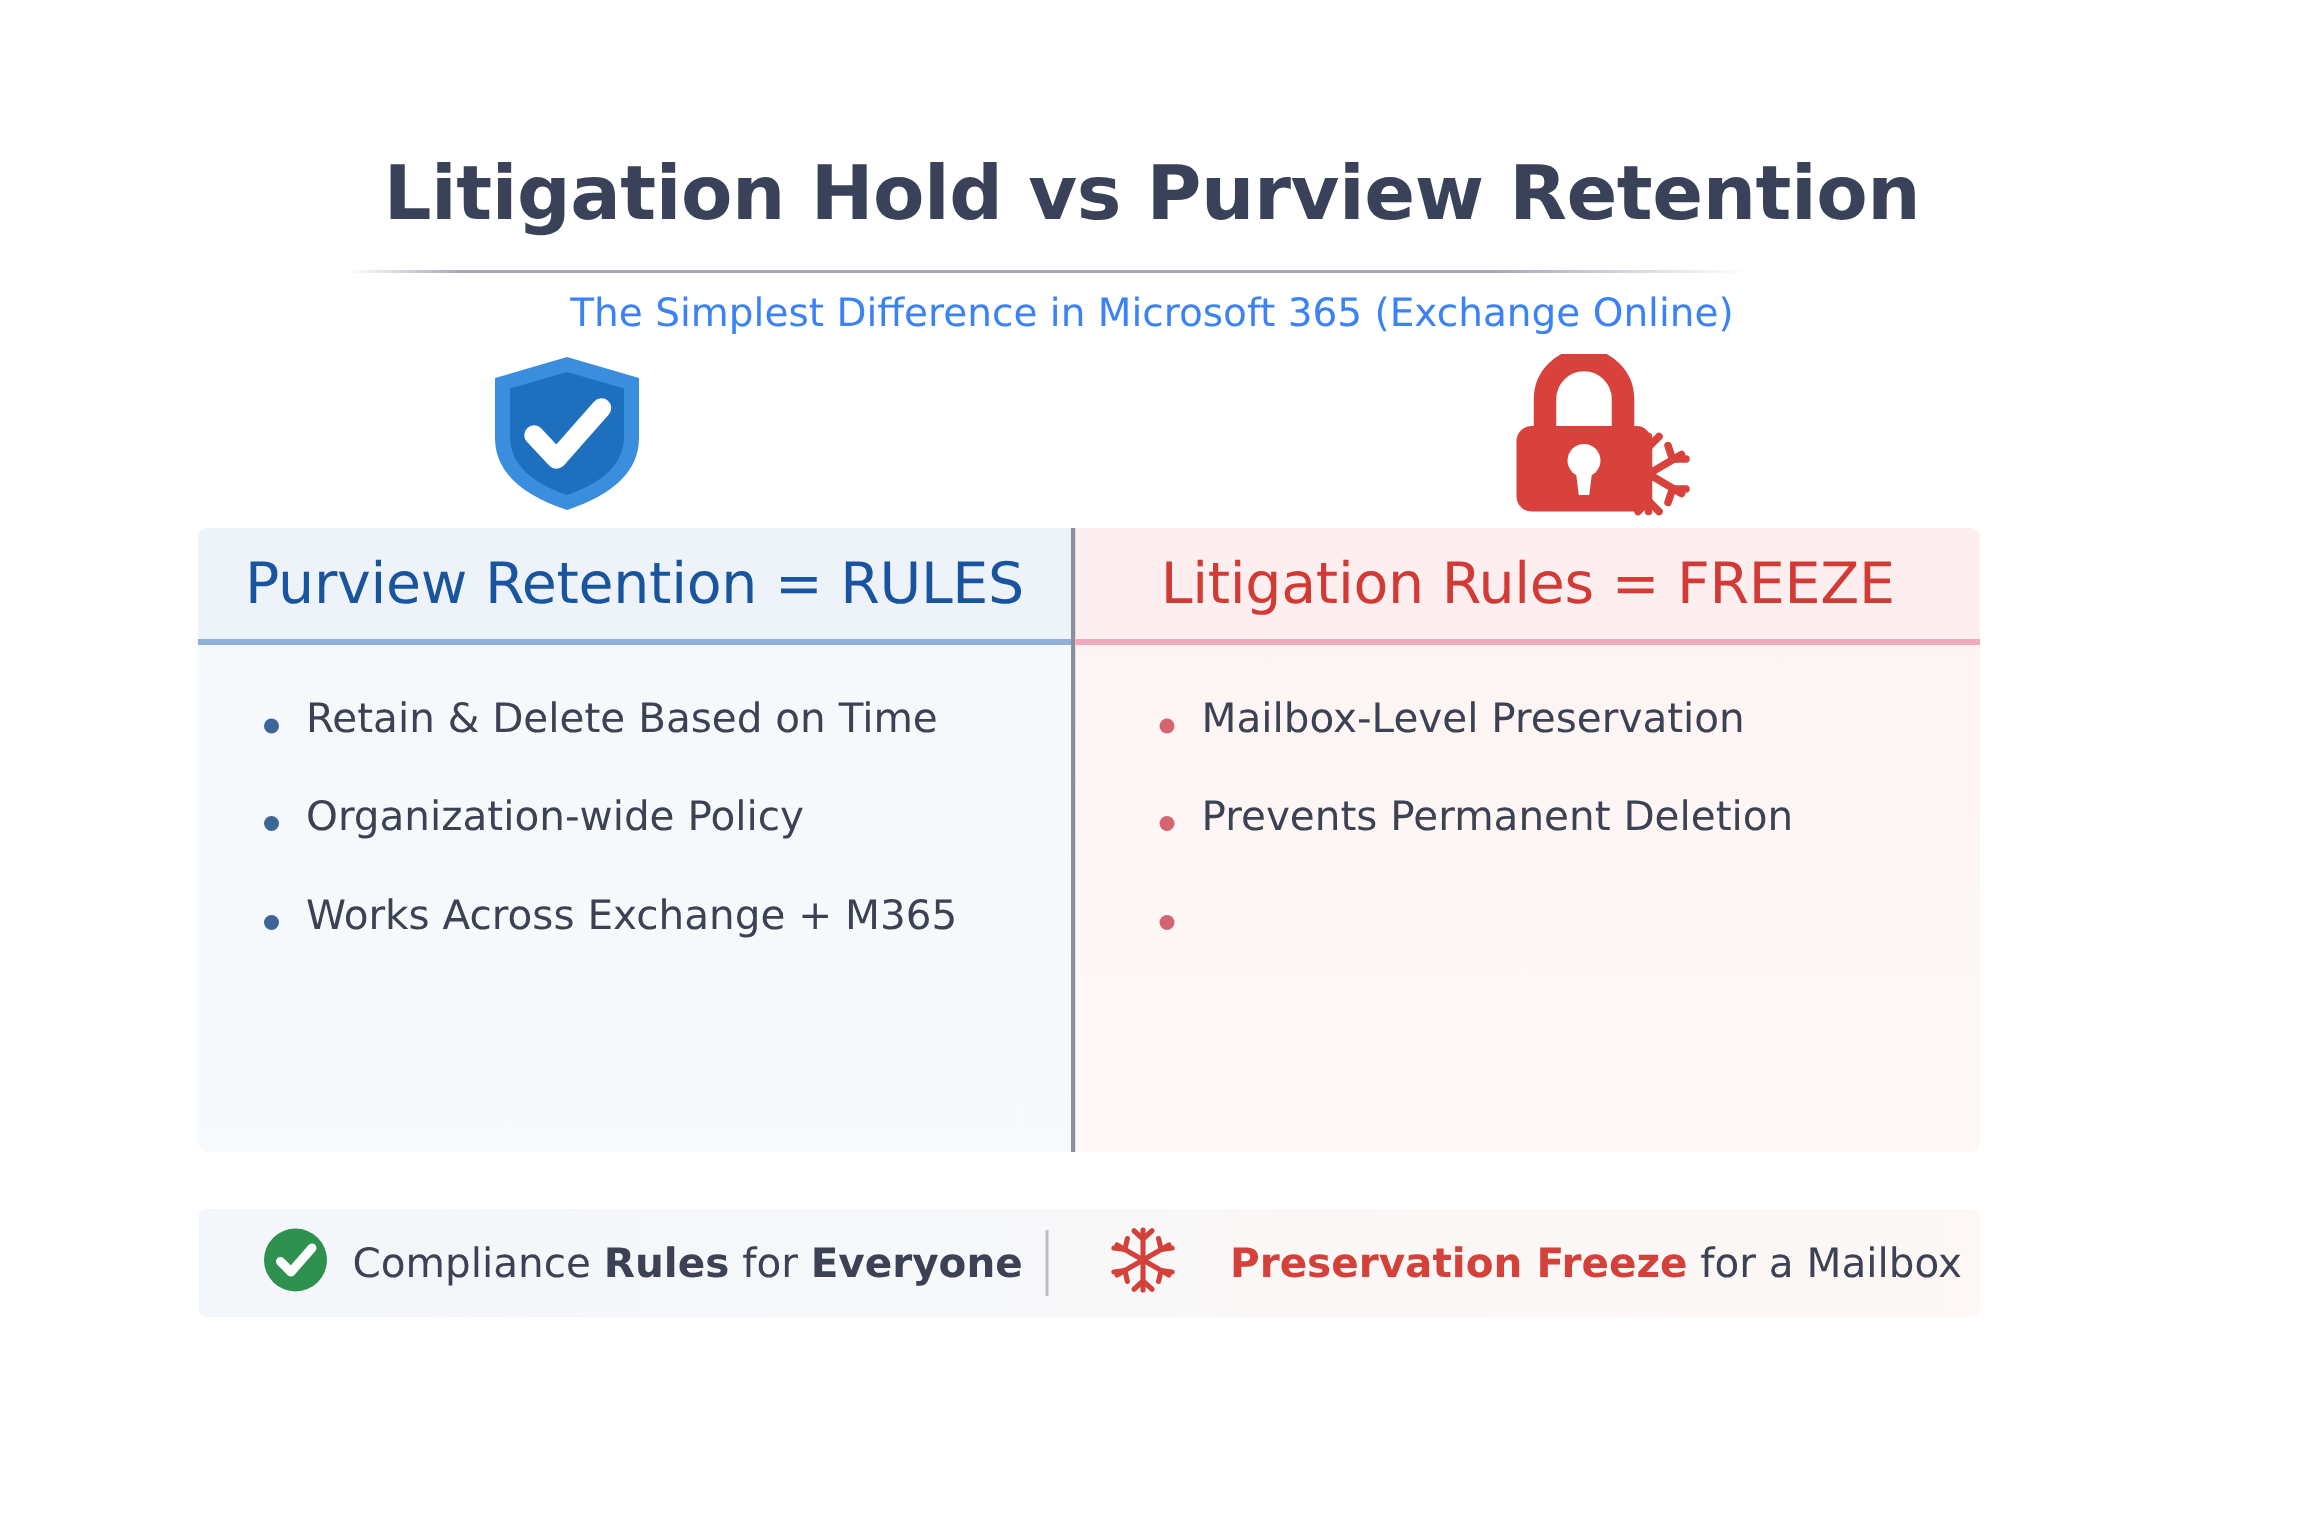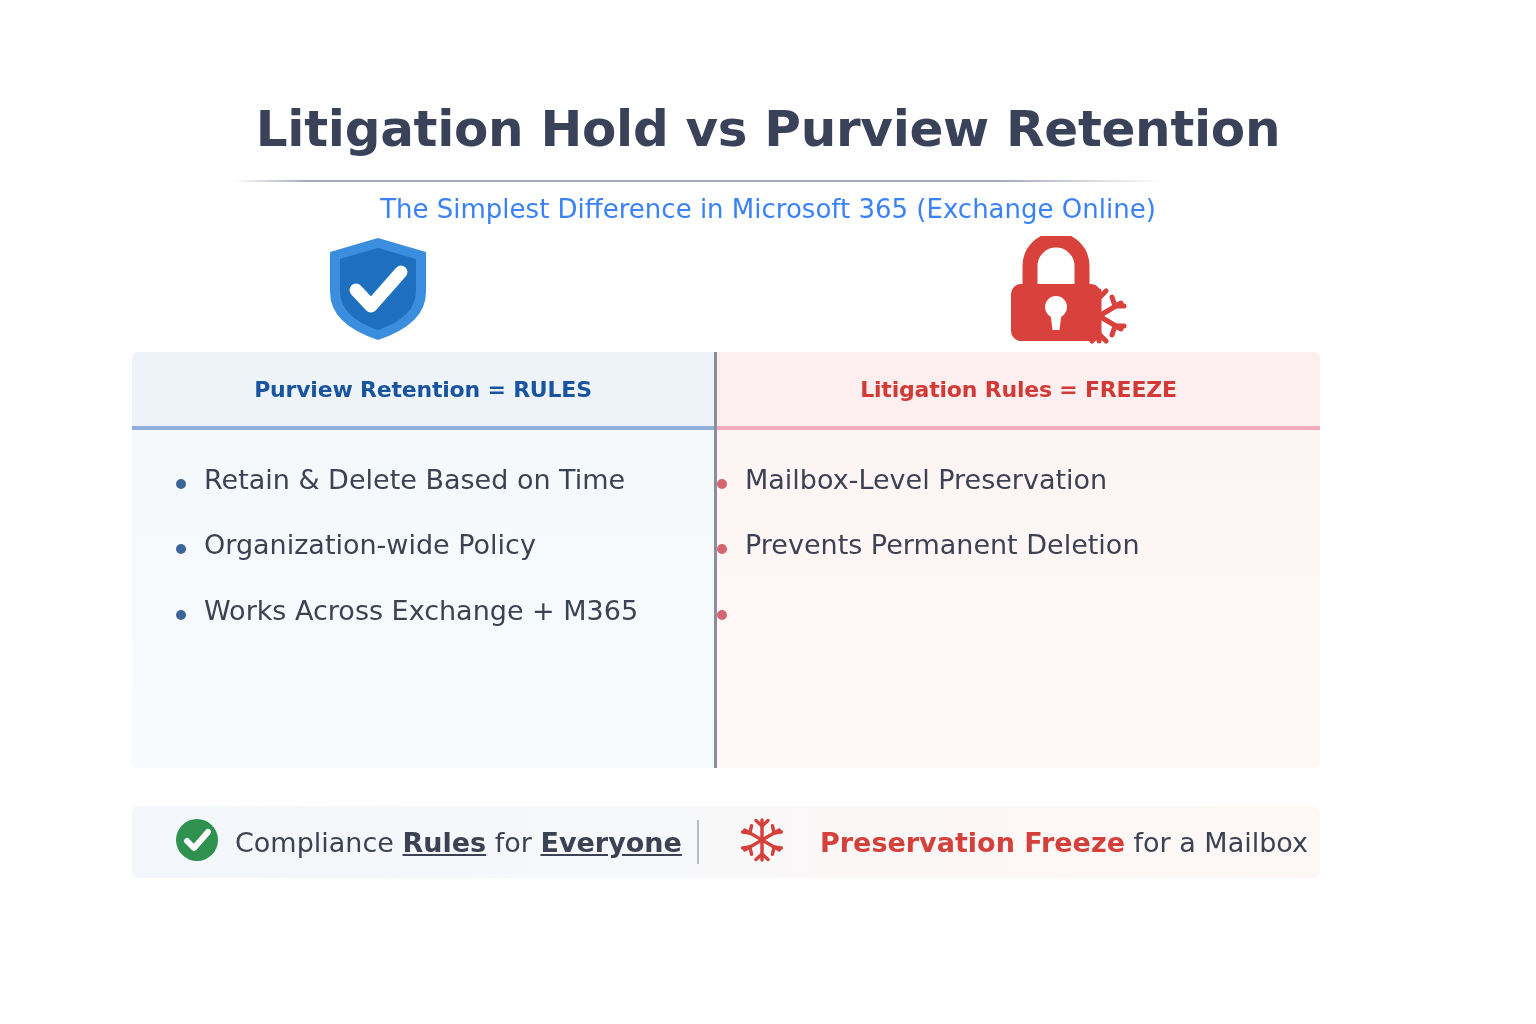--- a/index.html
+++ b/index.html
@@ -106,22 +106,22 @@
   }
   #col-right {
     width: 603px;
     background: linear-gradient(to bottom, #fdeef0 0%, #fdeef0 78px, #fdf5f4 78px, #fdf8f6 100%);
   }
   .col-header {
     height: 78px;
     display: flex;
     align-items: center;
     justify-content: center;
-    font-size: 22px;
-    font-weight: bold;
+    font-size: 38px;
+    font-weight: normal;
     font-family: "DejaVu Sans", "Liberation Sans", sans-serif;
     letter-spacing: -0.2px;
     box-sizing: border-box;
   }
   #header-left { color: #19559e; border-bottom: 4px solid #8fb0d8; }
   #header-right { color: #d23a35; border-bottom: 4px solid #f0aabb; }
 
   .bullet-list {
     list-style: none;
     margin: 0;
@@ -130,21 +130,21 @@
   .bullet-item {
     display: flex;
     align-items: flex-start;
     font-size: 27px;
     color: #3c4253;
     font-family: "DejaVu Sans", "Liberation Sans", sans-serif;
     padding-bottom: 37px;
     line-height: 1.05;
   }
   #col-left .bullet-list { padding-left: 44px; }
-  #col-right .bullet-list { }
+  #col-right .bullet-list { padding-left: 56px; }
   .dot {
     width: 10px;
     height: 10px;
     border-radius: 50%;
     flex: 0 0 auto;
     margin-top: 13px;
     margin-right: 18px;
   }
   #col-left .dot { background: #3d6596; }
   #col-right .dot { background: #d4646f; }
@@ -180,21 +180,21 @@
     padding-left: 40px;
     box-sizing: border-box;
   }
   .summary-text {
     font-size: 27px;
     color: #3c4253;
     font-family: "DejaVu Sans", "Liberation Sans", sans-serif;
     margin-left: 16px;
     white-space: nowrap;
   }
-  .summary-text b { font-weight: bold; text-decoration: underline; }
+  .summary-text b { font-weight: bold; }
   .summary-text .red { color: #d4403a; font-weight: bold; margin-left: 19px; }
 </style>
 </head>
 <body>
 
 <div id="header">
   <h1 id="page-title">Litigation Hold vs Purview Retention</h1>
   <div id="title-rule"></div>
   <div id="page-subtitle">The Simplest Difference in Microsoft 365 (Exchange Online)</div>
 </div>

